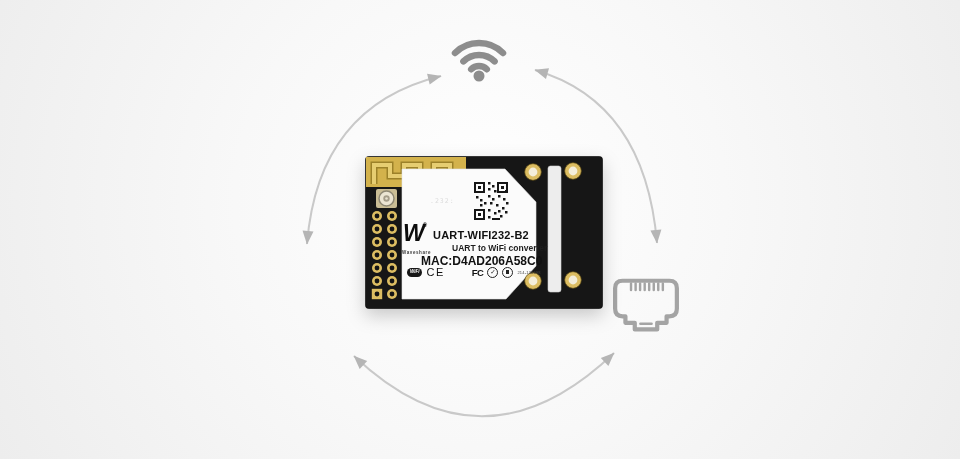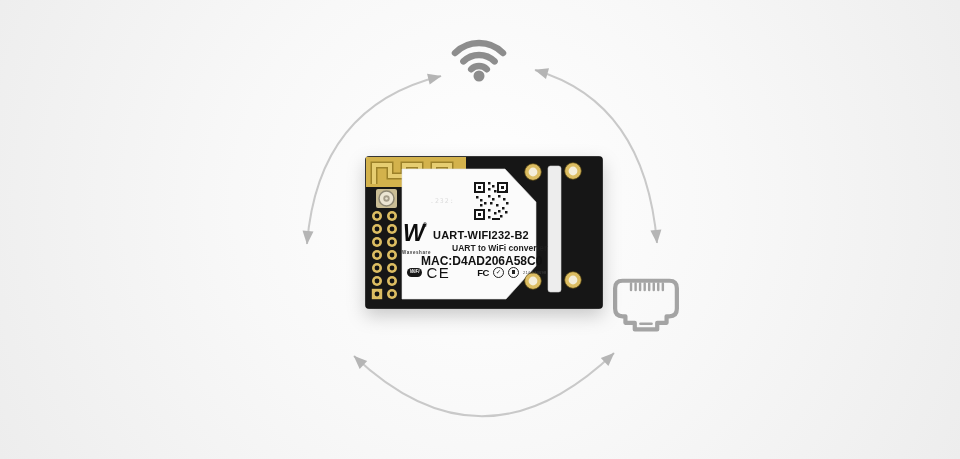--- a/index.html
+++ b/index.html
@@ -22,21 +22,21 @@
   .logo-w{left:38px;top:66px;font-size:23px;font-weight:bold;font-style:italic;
           letter-spacing:-2px;color:#0d0d0d;}
   .logo-w .reg{font-size:6px;font-style:normal;vertical-align:14px;letter-spacing:0;}
   .brand-name{left:37px;top:95px;font-size:4.5px;letter-spacing:.6px;color:#3a3a3a;font-weight:bold;}
   .model{left:68px;top:74px;font-size:11px;font-weight:700;letter-spacing:.2px;}
   .desc{left:71px;top:88px;font-size:8.5px;font-weight:700;color:#1d1d1d;margin-left:16px;}
   .mac{left:56px;top:99px;font-size:12px;font-weight:700;}
   .certs{left:42px;top:110px;height:13px;display:flex;align-items:center;gap:4px;}
   .wifi-badge{background:#161616;color:#fff;font-size:4.5px;font-weight:bold;font-style:italic;
               border-radius:6px;padding:2px 3px;line-height:1;}
-  .ce-mark{font-size:15px;letter-spacing:1.5px;color:#111;}
+  .ce-mark{font-size:11px;letter-spacing:1.5px;color:#111;}
   .fcc-mark{font-size:9.5px;font-weight:800;letter-spacing:-.5px;color:#111;padding-left:23px;}
   .check-mark{width:9px;height:9px;border:1px solid #222;border-radius:50%;
               font-size:6.5px;color:#111;display:flex;align-items:center;justify-content:center;}
   .weee{width:9px;height:9px;border:1px solid #222;border-radius:50%;position:relative;}
   .weee::after{content:"";position:absolute;left:3px;top:2px;width:3px;height:4px;background:#222;}
   .weee-code{font-size:4px;color:#444;letter-spacing:.2px;}
   .silk{left:65px;top:42px;font-family:"DejaVu Sans Mono",monospace;font-size:6.5px;
         color:#dcdcdc;letter-spacing:1px;}
 </style>
 </head>

